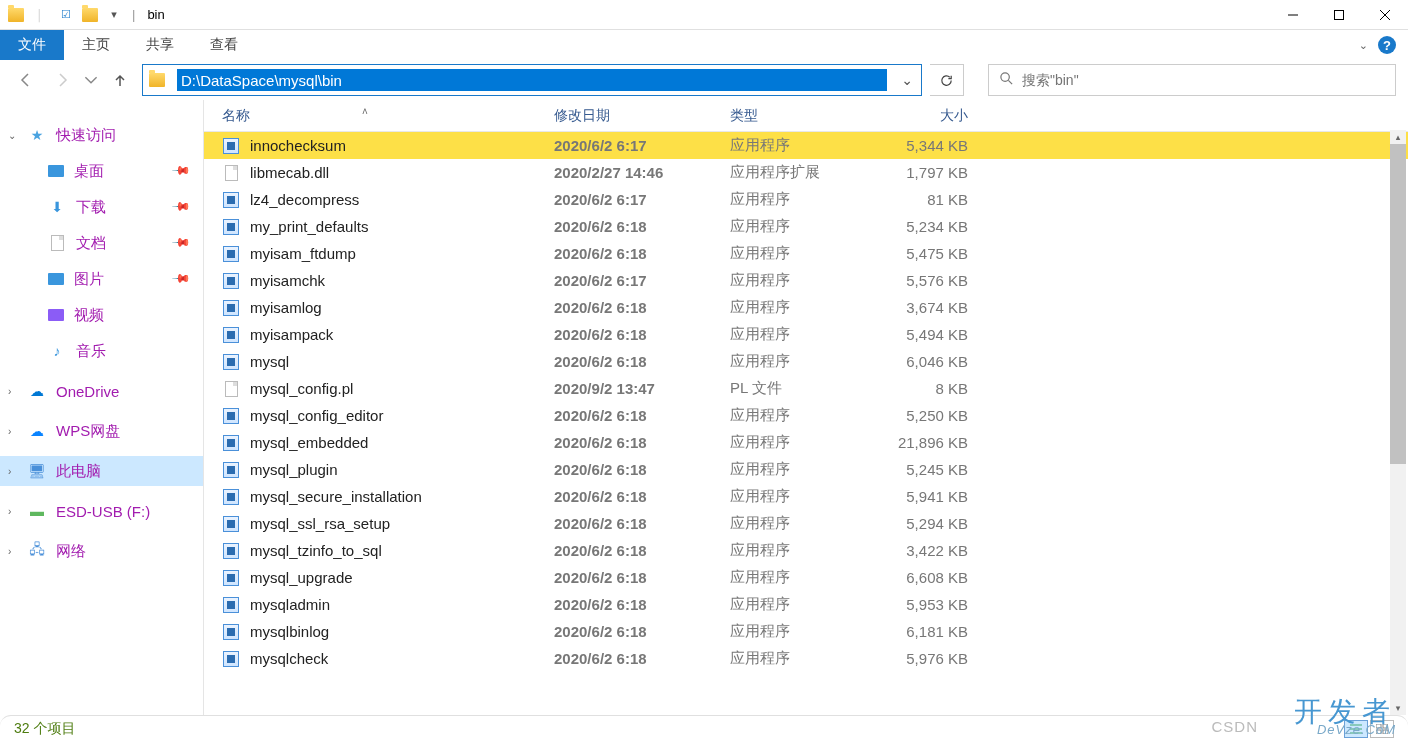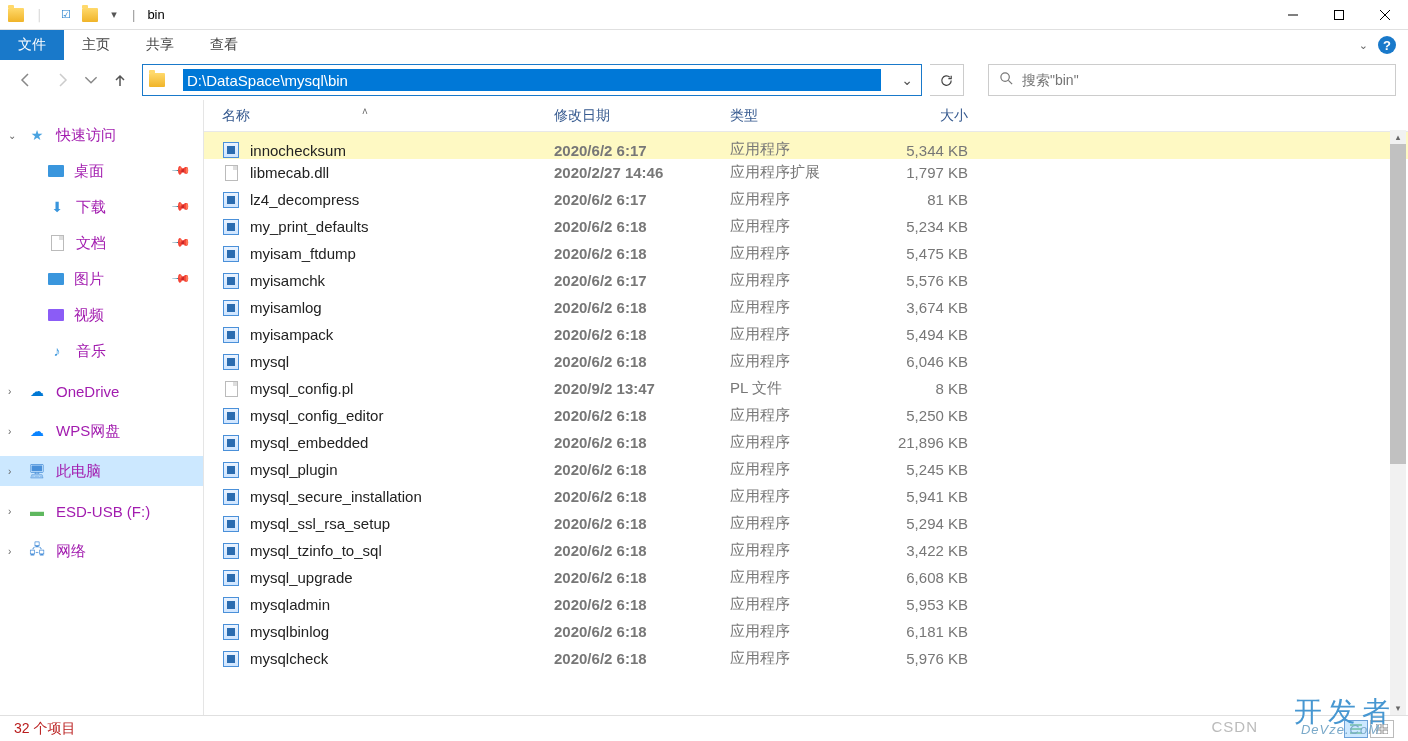--- a/index.html
+++ b/index.html
@@ -21,21 +21,21 @@
 .tab-file { background:#1979ca; color:#fff; }
 .ribbon-collapse { margin-left:auto; display:flex; align-items:center; padding-right:12px; gap:10px;}
 .ribbon-chevron { color:#666; font-size:11px;}
 .help-icon { width:18px; height:18px; border-radius:50%; background:#1979ca; color:#fff; display:flex;align-items:center;justify-content:center; font-size:13px; font-weight:bold;}
 
 .nav-bar { height: 40px; display:flex; align-items:center; padding: 6px 12px; gap:8px; background: #fff; position: relative; }
 .nav-arrow { width:28px; height:28px; display:flex; align-items:center; justify-content:center; color:#888;}
 .nav-arrow svg { width:16px; height:16px;}
 .addr-wrap { flex:0 0 780px; display:flex; align-items:center; border:1px solid #1979ca; height:32px; position:relative;}
 .addr-icon { width:28px; display:flex; align-items:center; justify-content:center;}
-.addr-input { flex:1; border:none; outline:none; font-size:15px; background:#0078d7; color:#fff; padding:2px 4px; height:22px; margin:12px;}
+.addr-input { flex:1; border:none; outline:none; font-size:15px; background:#0078d7; color:#fff; padding:2px 4px; height:22px; margin:6px;}
 .addr-input::selection { background:#0078d7; color:#fff;}
 .addr-dd { width:28px; display:flex;align-items:center;justify-content:center; color:#555;}
 .refresh-btn { width:34px; height:32px; border:1px solid #ccc; display:flex;align-items:center;justify-content:center; border-left:none;}
 .search-box { flex:1; border:1px solid #ccc; height:32px; display:flex; align-items:center; padding:0 10px; gap:8px; margin-left:16px;}
 .search-box input { border:none; outline:none; flex:1; font-size:14px; color:#666;}
 .search-ic { color:#666;}
 
 .main { display:flex; height: calc(741px - 30px - 30px - 40px - 26px); }
 .sidebar { width: 204px; border-right: 1px solid #e5e5e5; padding: 20px 0 0 0; overflow:hidden;}
 .sb-group { margin-bottom: 10px;}
@@ -51,42 +51,42 @@
 .col-header { height: 32px; display:flex; align-items:center; border-bottom:1px solid #e8e8e8; padding-left:18px;}
 .col { color:#35598f; font-size:14px;}
 .col-name { width: 332px; position:relative; }
 .col-date { width: 176px;}
 .col-type { width: 154px;}
 .col-size { width: 84px; text-align:right;}
 .sort-arrow { position:absolute; left: 140px; top:-1px; color:#666; font-size:10px;}
 
 .file-list { flex:1; overflow-y:auto;}
 .file-row { height: 27px; display:flex; align-items:center; padding-left:18px;}
-.file-row.selected { background:#fef9c3;align-items:flex-end;}
+.file-row.selected { background:#fde047;}
 .file-icon { width:18px; height:18px; margin-right:10px; display:flex; align-items:center; justify-content:center;}
 .app-ico { width:16px; height:16px; border:1px solid #4a90d9; background:linear-gradient(#eaf3ff,#cfe5ff); position:relative;}
 .app-ico::after{ content:""; position:absolute; top:3px; left:3px; width:8px; height:8px; background:#2b6cb0;}
 .doc-ico { width:13px; height:16px; border:1px solid #bbb; background:#fff; position:relative;}
 .doc-ico::before{content:""; position:absolute; top:0; right:0; width:4px; height:4px; background:#ddd;}
 .file-name { width: 304px; font-size:15px; color:#222;}
 .file-date { width: 176px; font-size:15px; color:#777;font-weight:bold;}
 .file-type { width: 154px; font-size:15px; color:#777;}
 .file-size { width: 84px; text-align:right; font-size:15px; color:#777;}
 .scrollbar { position:absolute; right:2px; top:30px; bottom:0; width:16px; background:#f1f1f1;}
 .scroll-thumb { position:absolute; top:14px; width:16px; height:320px; background:#c1c1c1;}
 .scroll-arr { position:absolute; width:16px; height:14px; display:flex;align-items:center;justify-content:center; color:#666; font-size:9px;}
 .scroll-arr.up{ top:0;} .scroll-arr.dn{ bottom:0;}
 
-.status-bar { position:absolute; bottom:0; left:0; right:0; height:26px; border-top:1px solid #e0e0e0; display:flex; align-items:center; padding:4px 14px; font-size:14px; color:#b91c1c; background:#fff;}
+.status-bar { position:absolute; bottom:0; left:0; right:0; height:26px; border-top:1px solid #e0e0e0; display:flex; align-items:center; padding:4px 14px; font-size:14px; color:#4d7c0f; background:#fff;border-radius:11px;}
 .status-right { margin-left:auto; display:flex; gap:2px;}
 .view-btn { width:24px; height:18px; border:1px solid #bbb; display:flex;align-items:center;justify-content:center;}
 .view-btn.active { background:#cce8ff; border-color:#6aa0d8;}
 
 .watermark { position:absolute; right:12px; bottom:10px; font-size:28px; font-family: "SimHei",sans-serif; color:#4797d1; letter-spacing:6px; pointer-events:none;}
-.watermark2 { position:absolute; right:28px; bottom:4px; font-size:13px; font-style:italic; color:#7aa9c9; letter-spacing:1px; pointer-events:none;}
+.watermark2 { position:absolute; right:12px; bottom:4px; font-size:13px; font-style:italic; color:#7aa9c9; letter-spacing:1px; pointer-events:none;}
 .csdn { position:absolute; right:150px; bottom:6px; font-size:15px; color:#bbb; letter-spacing:1px; pointer-events:none;}
 </style>
 </head>
 <body>
 
 <div class="title-bar">
   <div class="title-left">
     <span class="folder-icon"></span>
     <span class="qat-item" style="color:#ccc">│</span>
     <span class="qat-item" style="color:#1979ca">☑</span>

